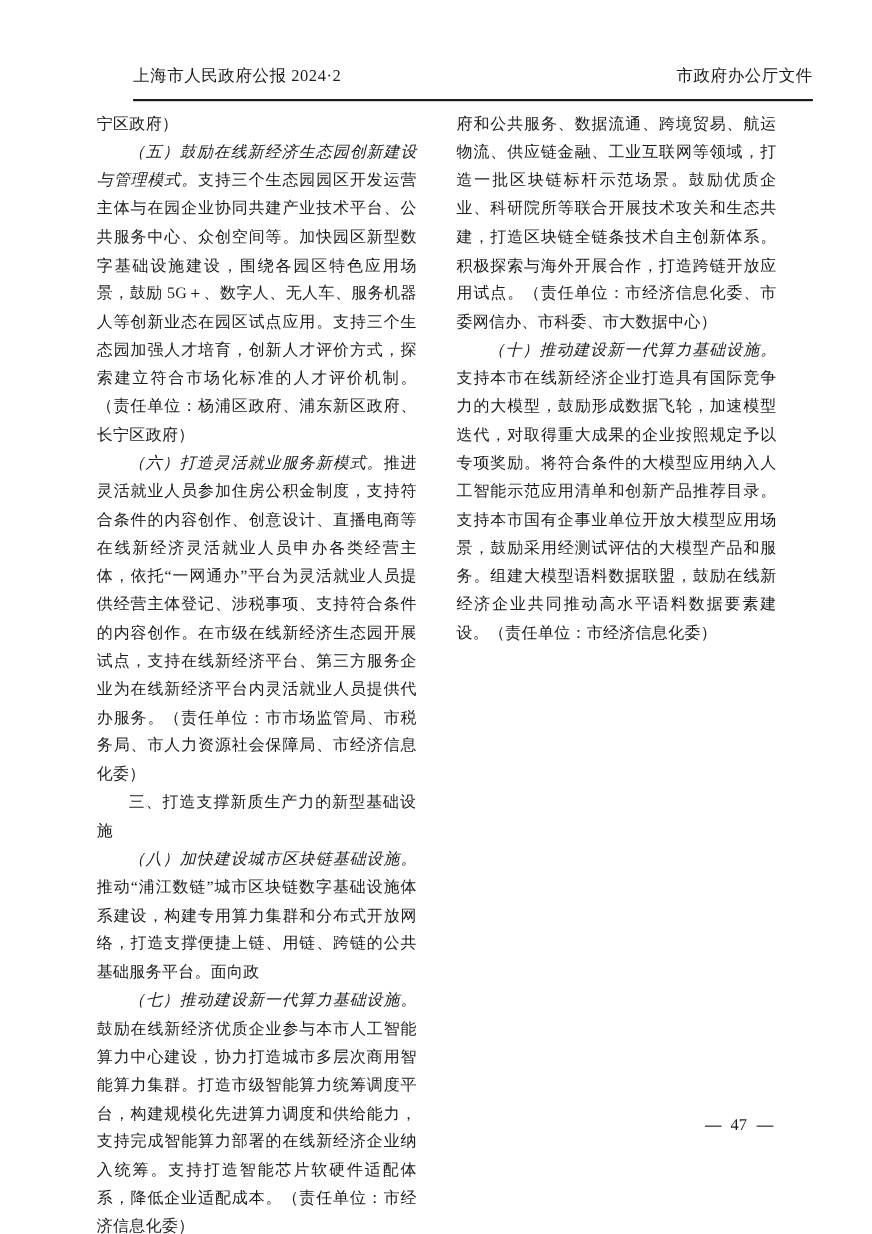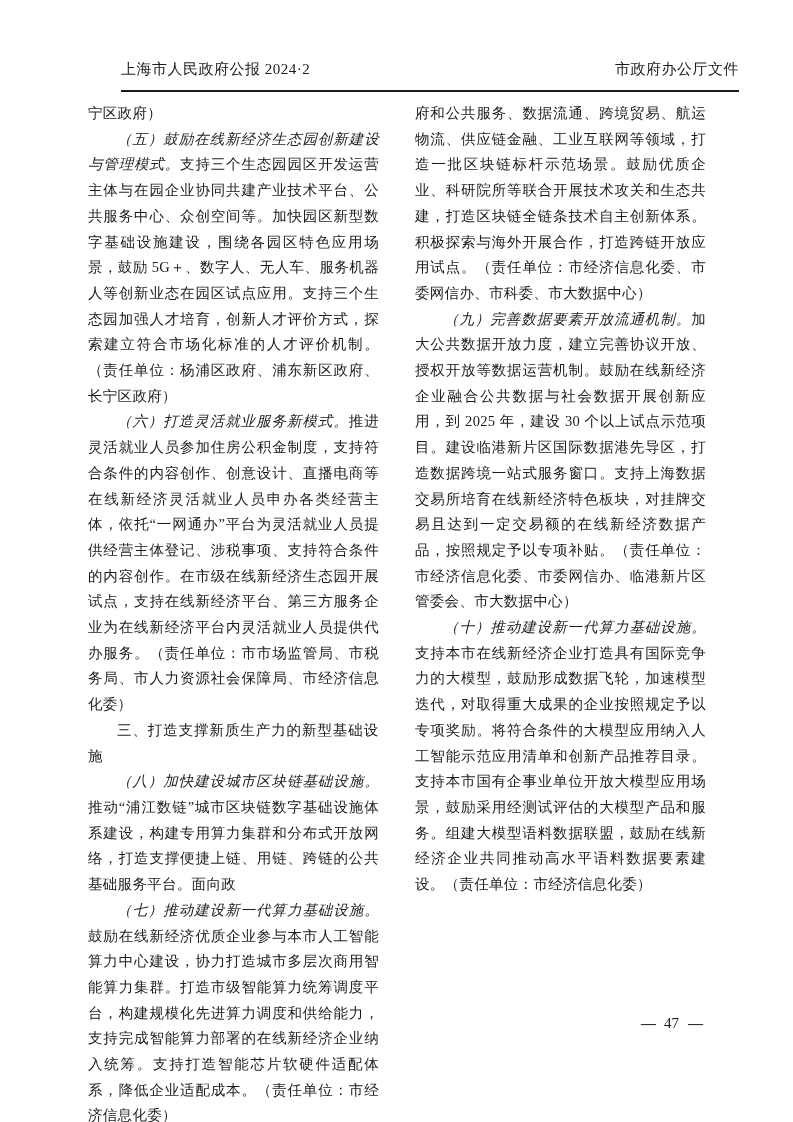--- a/index.html
+++ b/index.html
@@ -89,21 +89,20 @@
       <p class="cont"><span>宁区政府）</span></p>
       <p class="para"><span class="lead">（五）鼓励在线新经济生态园创新建设与管理模式。</span><span>支持三个生态园园区开发运营主体与在园企业协同共建产业技术平台、公共服务中心、众创空间等。加快园区新型数字基础设施建设，围绕各园区特色应用场景，鼓励 5G＋、数字人、无人车、服务机器人等创新业态在园区试点应用。支持三个生态园加强人才培育，创新人才评价方式，探索建立符合市场化标准的人才评价机制。（责任单位：杨浦区政府、浦东新区政府、长宁区政府）</span></p>
       <p class="para"><span class="lead">（六）打造灵活就业服务新模式。</span><span>推进灵活就业人员参加住房公积金制度，支持符合条件的内容创作、创意设计、直播电商等在线新经济灵活就业人员申办各类经营主体，依托“一网通办”平台为灵活就业人员提供经营主体登记、涉税事项、支持符合条件的内容创作。在市级在线新经济生态园开展试点，支持在线新经济平台、第三方服务企业为在线新经济平台内灵活就业人员提供代办服务。（责任单位：市市场监管局、市税务局、市人力资源社会保障局、市经济信息化委）</span></p>
       <p class="section">三、打造支撑新质生产力的新型基础设施</p>
       <p class="para"><span class="lead">（八）加快建设城市区块链基础设施。</span><span>推动“浦江数链”城市区块链数字基础设施体系建设，构建专用算力集群和分布式开放网络，打造支撑便捷上链、用链、跨链的公共基础服务平台。面向政</span></p>
       <p class="para"><span class="lead">（七）推动建设新一代算力基础设施。</span><span>鼓励在线新经济优质企业参与本市人工智能算力中心建设，协力打造城市多层次商用智能算力集群。打造市级智能算力统筹调度平台，构建规模化先进算力调度和供给能力，支持完成智能算力部署的在线新经济企业纳入统筹。支持打造智能芯片软硬件适配体系，降低企业适配成本。（责任单位：市经济信息化委）</span></p>
     </div>
 
     <div class="col">
       <p class="cont"><span>府和公共服务、数据流通、跨境贸易、航运物流、供应链金融、工业互联网等领域，打造一批区块链标杆示范场景。鼓励优质企业、科研院所等联合开展技术攻关和生态共建，打造区块链全链条技术自主创新体系。积极探索与海外开展合作，打造跨链开放应用试点。（责任单位：市经济信息化委、市委网信办、市科委、市大数据中心）</span></p>
-      <p class="para"><span class="lead">（九）完善数据要素开放流通机制。</span><span>加大公共数据开放力度，建立完善协议开放、授权开放等数据运营机制。鼓励在线新经济企业融合公共数据与社会数据开展创新应用，到 2025 年，建设 30 个以上试点示范项目。建设临港新片区国际数据港先导区，打造数据跨境一站式服务窗口。支持上海数据交易所培育在线新经济特色板块，对挂牌交易且达到一定交易额的在线新经济数据产品，按照规定予以专项补贴。（责任单位：市经济信息化委、市委网信办、临港新片区管委会、市大数据中心）</span></p>
       <p class="para"><span class="lead">（十）推动建设新一代算力基础设施。</span><span>支持本市在线新经济企业打造具有国际竞争力的大模型，鼓励形成数据飞轮，加速模型迭代，对取得重大成果的企业按照规定予以专项奖励。将符合条件的大模型应用纳入人工智能示范应用清单和创新产品推荐目录。支持本市国有企事业单位开放大模型应用场景，鼓励采用经测试评估的大模型产品和服务。组建大模型语料数据联盟，鼓励在线新经济企业共同推动高水平语料数据要素建设。（责任单位：市经济信息化委）</span></p>
     </div>
 
   </div>
 
   <div class="footer">
     <span class="dash">—</span>
     <span>47</span>
     <span class="dash">—</span>
   </div>

